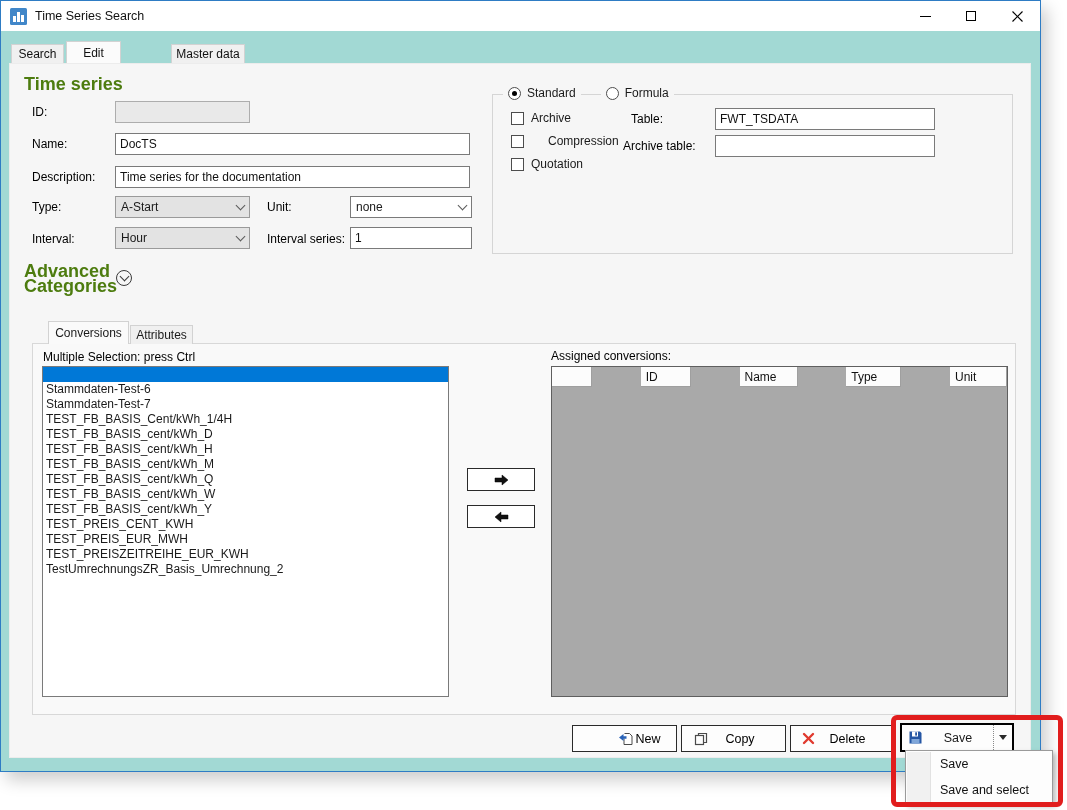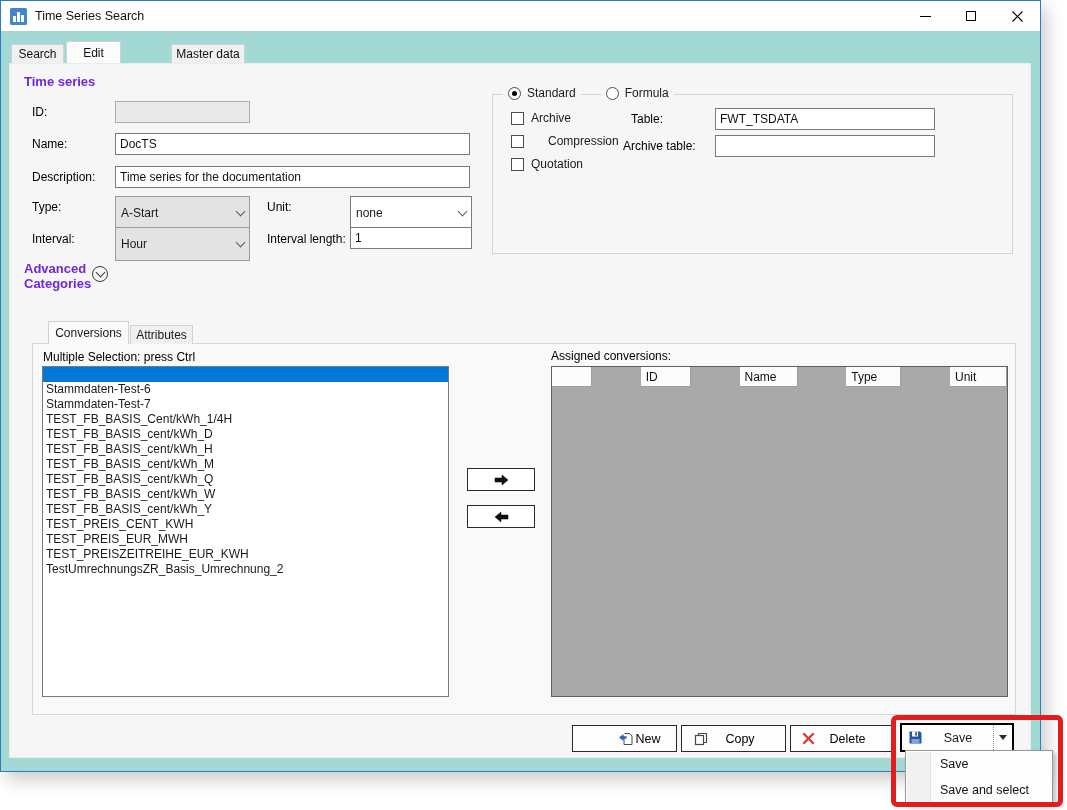--- a/index.html
+++ b/index.html
@@ -22,29 +22,29 @@
 
   
   .tab { position:absolute; background:#f0f0f0; border:1px solid #d2d2d2; border-bottom:none;
     display:flex; align-items:center; justify-content:center; font-size:12px; color:#111; }
   .tab.active { background:#fbfbfb; }
 
   
   .page { position:absolute; left:8px; top:62px; width:1022px; height:695px;
     background:#f6f6f6; border:1px solid #ececec; }
 
-  .h-bold { position:absolute; font-weight:bold; font-size:13px; color:#6d28d9; }
+  .h-bold { position:absolute; font-weight:bold; font-size:18px; color:#4d7c0f; }
   .lbl { position:absolute; font-size:12px; color:#000; white-space:nowrap; }
 
   .tb { position:absolute; height:22px; border:1px solid #7a7a7a; background:#fff;
     font-family:"Liberation Sans", sans-serif; font-size:12px; padding:0 4px; color:#111; }
   .tb.disabled { background:#e9e9e9; border-color:#adadad; }
 
   .cbx { position:absolute; height:22px; border:1px solid #9a9a9a; background:#e3e3e3;
-    display:flex; align-items:center; padding:16px 5px; font-size:12px; }
+    display:flex; align-items:center; padding:4px 5px; font-size:12px; }
   .cbx.white { background:#fff; border-color:#7a7a7a; }
   .cbx .txt { flex:1; }
   .chev { width:7px; height:7px; border-right:1.6px solid #5a5a5a; border-bottom:1.6px solid #5a5a5a;
     transform:rotate(45deg); margin-top:-4px; }
 
   
   .groupbox { position:absolute; left:482px; top:30px; width:521px; height:160px;
     border:1px solid #d5d5d5; }
   .radio-row { position:absolute; left:10px; top:-9px; display:flex; gap:20px; }
   .radio-unit { display:inline-flex; align-items:center; gap:6px; background:#f6f6f6; padding:0 5px; }
@@ -170,21 +170,21 @@
       <div class="cbx white" style="left:340px; top:132px; width:122px;">
         <span class="txt">none</span>
         <span class="chev"></span>
       </div>
 
       <div class="lbl" style="left:22px; top:168px;">Interval:</div>
       <div class="cbx" style="left:105px; top:163px; width:135px;">
         <span class="txt">Hour</span>
         <span class="chev"></span>
       </div>
-      <div class="lbl" style="left:257px; top:168px;">Interval length:</div>
+      <div class="lbl" style="left:257px; top:168px;">Interval series:</div>
       <input class="tb" style="left: 340px; top: 163px; width: 122px;" value="1">
 
       <div class="groupbox">
         <div class="radio-row">
           <span class="radio-unit">
             <span class="radio checked"></span>
             <span>Standard</span>
           </span>
           <span class="radio-unit">
             <span class="radio"></span>

